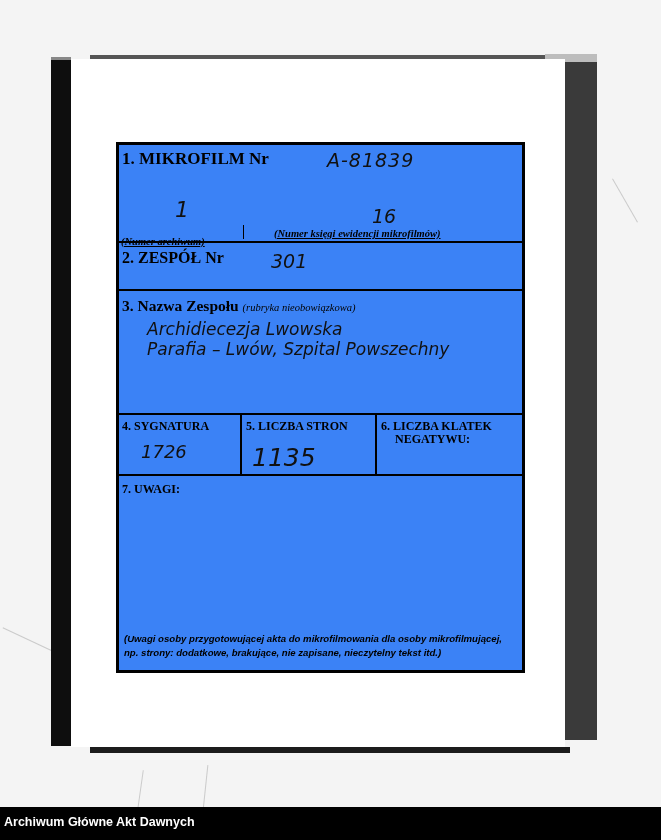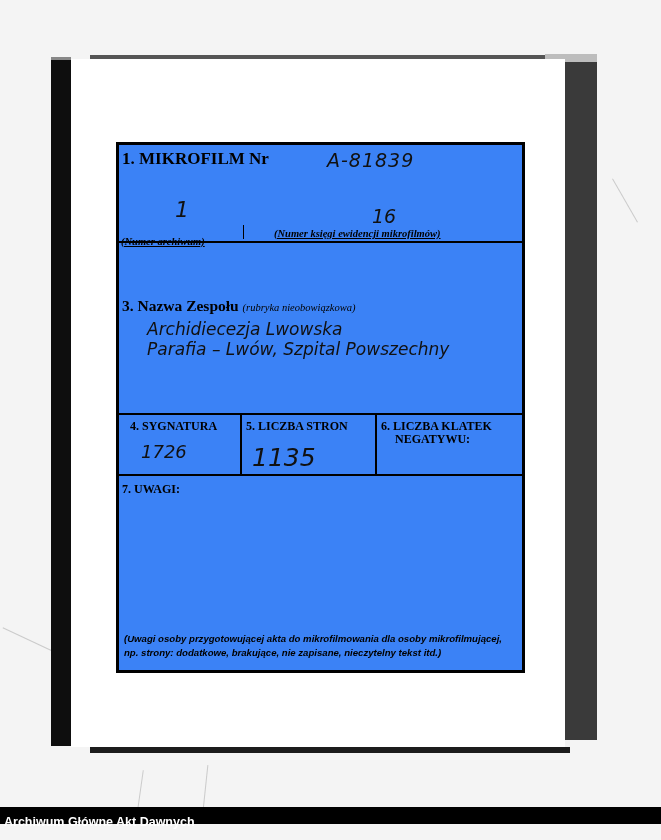--- a/index.html
+++ b/index.html
@@ -18,21 +18,21 @@
   .paper { position:absolute; left:71px; top:59px; width:494px; height:688px; background:#ffffff; }
 
   .form { position:absolute; left:116px; top:142px; width:403px; height:525px; border:3px solid #000; background:#3b82f6; }
   .row { position:absolute; left:0; width:403px; border-bottom:2px solid #000; }
   .lbl { position:absolute; font-weight:bold; color:#000; white-space:nowrap; }
   .hw { position:absolute; font-family:"DejaVu Sans", sans-serif; font-style:italic; color:#111; white-space:nowrap; font-weight:normal; }
   .small-it { font-style:italic; font-weight:bold; font-size:10.5px; }
   .vline { position:absolute; width:2px; background:#000; }
   .note { position:absolute; font-family:"Liberation Sans", sans-serif; font-style:italic; font-weight:bold; font-size:9.6px; line-height:14px; color:#000; }
 
-  .footer { position:absolute; left:0; top:807px; width:661px; height:17px; background:#000; }
+  .footer { position:absolute; left:0; top:807px; width:661px; height:33px; background:#000; }
   .footer-text { position:absolute; left:4px; top:8px; color:#fff; font-family:"Liberation Sans", sans-serif; font-weight:bold; font-size:12.5px; }
 </style>
 </head>
 <body>
 
 <div class="bg-scratch" style="left:0;top:640px;width:60px;height:1px;transform:rotate(25deg);"></div>
 <div class="bg-scratch" style="left:140px;top:770px;width:1px;height:40px;transform:rotate(8deg);"></div>
 <div class="bg-scratch" style="left:205px;top:765px;width:1px;height:45px;transform:rotate(6deg);"></div>
 <div class="bg-scratch" style="left:600px;top:200px;width:50px;height:1px;transform:rotate(60deg);"></div>
 
@@ -50,34 +50,38 @@
   <div class="row" style="top:0;height:96px;">
     <span class="lbl" style="left:3px;top:4px;font-size:17px;">1. MIKROFILM  Nr</span>
     <span class="hw" style="left:208px;top:4px;font-size:19px;letter-spacing:1px;">A-81839</span>
     <span class="hw" style="left:56px;top:52px;font-size:22px;">1</span>
     <span class="hw" style="left:253px;top:60px;font-size:19px;">16</span>
     <span class="lbl small-it" style="left:2px;top:83px;text-decoration:underline;margin-top:8px;">(Numer archiwum)</span>
     <div class="vline" style="left:124px;top:80px;height:14px;width:1px;"></div>
     <span class="lbl small-it" style="left:155px;top:83px;text-decoration:underline;">(Numer księgi ewidencji mikrofilmów)</span>
   </div>
 
+  <div class="row" style="top:98px;height:46px;">
+    <span class="lbl" style="left:3px;top:6px;font-size:16px;">2. ZESPÓŁ  Nr</span>
+    <span class="hw" style="left:152px;top:7px;font-size:19px;">301</span>
+  </div>
 
   <div class="row" style="top:146px;height:122px;">
     <span class="lbl" style="left:3px;top:6px;font-size:15.5px;">
       <span>3. Nazwa Zespołu</span>
       <span class="small-it" style="font-size:10.5px;font-weight:normal;">(rubryka nieobowiązkowa)</span>
     </span>
     <span class="hw" style="left:28px;top:28px;font-size:17px;">Archidiecezja Lwowska</span>
     <span class="hw" style="left:28px;top:48px;font-size:17px;">Parafia – Lwów, Szpital Powszechny</span>
   </div>
 
   <div class="row" style="top:270px;height:59px;">
     <div class="vline" style="left:121px;top:0;height:59px;"></div>
     <div class="vline" style="left:256px;top:0;height:59px;"></div>
-    <span class="lbl" style="left:3px;top:4px;font-size:12px;margin-left:8px;">4. SYGNATURA</span>
+    <span class="lbl" style="left:3px;top:4px;font-size:12px;">4. SYGNATURA</span>
     <span class="hw" style="left:22px;top:26px;font-size:18px;">1726</span>
     <span class="lbl" style="left:127px;top:4px;font-size:12px;">5. LICZBA  STRON</span>
     <span class="hw" style="left:133px;top:28px;font-size:25px;">1135</span>
     <span class="lbl" style="left:262px;top:4px;font-size:12px;">6. LICZBA  KLATEK</span>
     <span class="lbl" style="left:276px;top:17px;font-size:12px;">NEGATYWU:</span>
   </div>
 
   <div style="position:absolute;left:0;top:331px;width:403px;height:194px;">
     <span class="lbl" style="left:3px;top:6px;font-size:12px;">7. UWAGI:</span>
     <span class="note" style="left:5px;top:156px;">(Uwagi osoby przygotowującej akta do mikrofilmowania dla osoby mikrofilmującej,</span>

